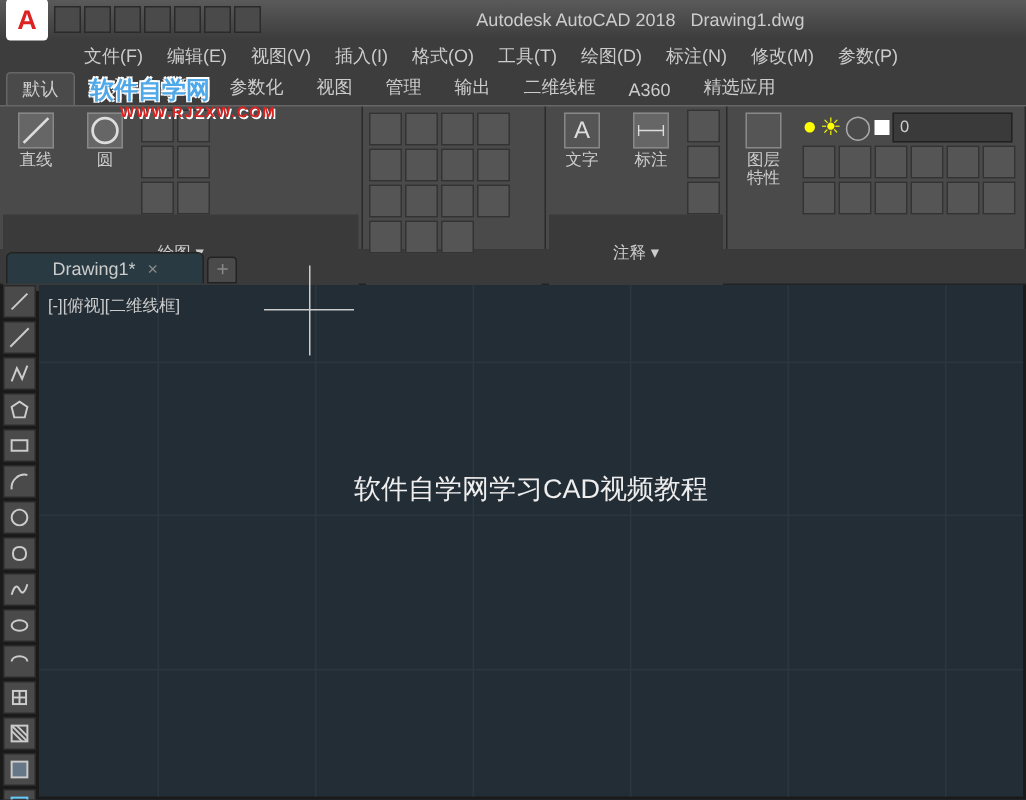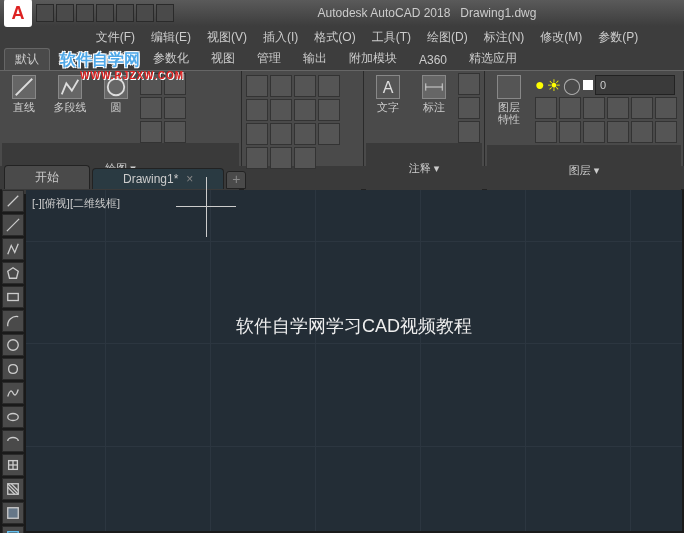--- a/index.html
+++ b/index.html
@@ -4,21 +4,21 @@
 <style>
 * { margin: 0; padding: 0; box-sizing: border-box; font-family: "Microsoft YaHei", Arial, sans-serif; }
 body { width: 684px; height: 533px; background: #1a1a1a; overflow: hidden; position: relative; }
 
 .titlebar { height: 26px; background: linear-gradient(#5a5a5a, #3d3d3d); display: flex; align-items: center; padding: 0 4px; }
 .app-logo { width: 28px; height: 28px; background: #fff; border-radius: 3px; display: flex; align-items: center; justify-content: center; color: #d22; font-weight: bold; font-size: 18px; margin-right: 4px; }
 .qat { display: flex; gap: 2px; }
 .qat-btn { width: 18px; height: 18px; background: #4a4a4a; border: 1px solid #2a2a2a; cursor: pointer; }
 .title-text { flex: 1; text-align: center; color: #ccc; font-size: 12px; }
 
-.menubar { height: 22px; background: #3d3d3d; display: flex; align-items: center; padding-left: 50px; gap: 4px; justify-content: center; }
+.menubar { height: 22px; background: #3d3d3d; display: flex; align-items: center; padding-left: 50px; gap: 4px; }
 .menu-item { color: #ccc; font-size: 12px; padding: 1px 6px; cursor: pointer; }
 
 .ribbon-tabs { height: 22px; background: #3d3d3d; display: flex; align-items: flex-end; padding-left: 4px; }
 .ribbon-tab { color: #ccc; font-size: 12px; padding: 2px 10px; cursor: pointer; border: 1px solid transparent; }
 .ribbon-tab.active { background: #4a4a4a; border: 1px solid #666; border-bottom: none; border-radius: 3px 3px 0 0; }
 .watermark { position: absolute; left: 60px; top: 50px; color: #4fa8e8; font-weight: bold; font-size: 16px; text-shadow: 1px 1px 0 #fff, -1px -1px 0 #fff, 1px -1px 0 #fff, -1px 1px 0 #fff; z-index: 100; }
 .watermark-sub { position: absolute; left: 80px; top: 70px; color: #d22; font-size: 10px; font-weight: bold; text-shadow: 1px 1px 0 #fff; z-index: 100; letter-spacing: 1px; }
 
 .ribbon { height: 96px; background: #4a4a4a; border-top: 1px solid #666; display: flex; }
 .panel { border-right: 1px solid #2a2a2a; display: flex; flex-direction: column; padding: 2px; }
@@ -83,43 +83,37 @@
 </div>
 
 <div class="ribbon-tabs">
   <span class="ribbon-tab active">默认</span>
   <span class="ribbon-tab">插入</span>
   <span class="ribbon-tab">注释</span>
   <span class="ribbon-tab">参数化</span>
   <span class="ribbon-tab">视图</span>
   <span class="ribbon-tab">管理</span>
   <span class="ribbon-tab">输出</span>
-  <span class="ribbon-tab">附加模块</span>
+  <span class="ribbon-tab">二维线框</span>
   <span class="ribbon-tab">A360</span>
   <span class="ribbon-tab">精选应用</span>
 </div>
 
 <div class="watermark">软件自学网</div>
 <div class="watermark-sub">WWW.RJZXW.COM</div>
 
 <div class="ribbon">
 
   <div class="panel" style="width:264px">
     <div class="panel-body">
       <div class="big-btn">
         <svg class="big-icon" viewBox="0 0 24 24">
             <line x1="3" y1="21" x2="21" y2="3" stroke="#ddd" stroke-width="2"></line>
           </svg>
         <span class="big-label">直线</span>
-      </div>
-      <div class="big-btn">
-        <svg class="big-icon" viewBox="0 0 24 24">
-            <polyline points="3,20 8,8 14,16 21,4" stroke="#ddd" fill="none" stroke-width="2"></polyline>
-          </svg>
-        <span class="big-label">多段线</span>
       </div>
       <div class="big-btn">
         <svg class="big-icon" viewBox="0 0 24 24">
             <circle cx="12" cy="12" r="9" stroke="#ddd" fill="none" stroke-width="2"></circle>
           </svg>
         <span class="big-label">圆</span>
       </div>
       <div class="small-grid" style="width:48px">
         <div class="small-btn"></div>
         <div class="small-btn"></div>
@@ -202,26 +196,24 @@
           <div class="small-btn"></div>
           <div class="small-btn"></div>
           <div class="small-btn"></div>
           <div class="small-btn"></div>
           <div class="small-btn"></div>
           <div class="small-btn"></div>
           <div class="small-btn"></div>
         </div>
       </div>
     </div>
-    <div class="panel-title">图层 ▾</div>
   </div>
 </div>
 
 <div class="doc-tabs">
-  <div class="doc-tab">开始</div>
   <div class="doc-tab active">
     <span>Drawing1*</span><span class="doc-close">×</span>
   </div>
   <div class="add-tab">+</div>
 </div>
 
 <div class="toolbar-left">
   <div class="tb-btn">
       <svg viewBox="0 0 16 16">
         <line x1="2" y1="14" x2="14" y2="2"></line>

